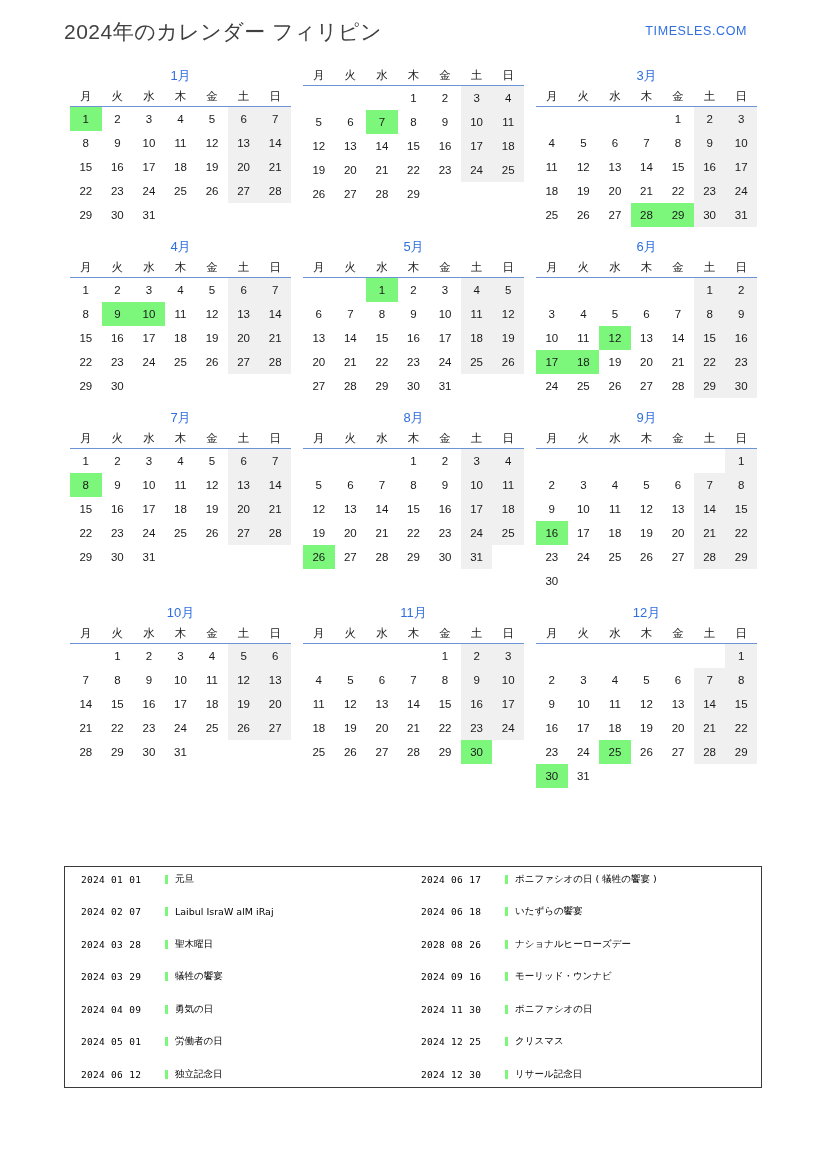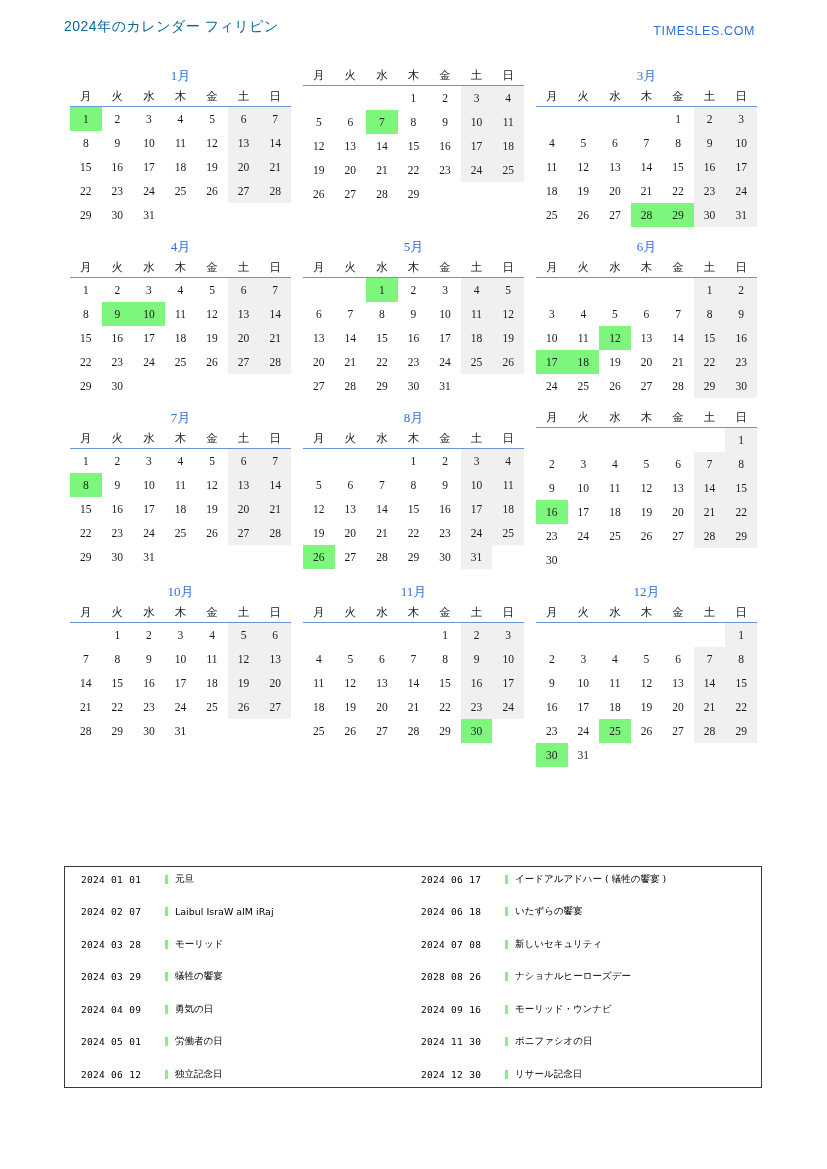--- a/index.html
+++ b/index.html
@@ -26,45 +26,44 @@
     position: absolute;
     top: 18px;
     left: 64px;
     right: 64px;
     height: 30px;
   }
   .title {
     position: absolute;
     left: 0;
     top: 0;
-    font-size: 14px;
+    font-size: 21px;
     letter-spacing: 0.5px;
-    color: #0369a1;
+    color: #404040;
     white-space: nowrap;
   }
   .brand {
     position: absolute;
-    right: 8px;
+    right: 16px;
     top: 6px;
     font-size: 12.5px;
     letter-spacing: 0.6px;
     color: #2f6fdd;
     white-space: nowrap;
   }
 
   .grid {
     position: absolute;
     top: 66px;
     left: 64px;
     width: 700px;
   }
   .row {
     display: flex;
     width: 100%;
-    font-family: Liberation Serif, serif;
   }
   .month {
     width: 233px;
     margin-bottom: 10px;
   }
   .month-name {
     text-align: center;
     color: #2f6fdd;
     font-size: 13px;
     height: 20px;
@@ -659,20 +658,21 @@
                 <td class="">28</td>
                 <td class="">29</td>
                 <td class="">30</td>
                 <td class="we">31</td>
                 <td class="empty">&nbsp;</td>
               </tr>
             </tbody>
           </table>
         </div>
         <div class="month">
+          <div class="month-name">9月</div>
           <table class="cal">
             <thead>
               <tr>
                 <th>月</th>
                 <th>火</th>
                 <th>水</th>
                 <th>木</th>
                 <th>金</th>
                 <th>土</th>
                 <th>日</th>
@@ -947,21 +947,21 @@
           <span class="lg-name">元旦</span>
         </div>
         <div class="legend-row">
           <span class="lg-date">2024 02 07</span>
           <span class="lg-bar"></span>
           <span class="lg-name">Laibul IsraW alM iRaj</span>
         </div>
         <div class="legend-row">
           <span class="lg-date">2024 03 28</span>
           <span class="lg-bar"></span>
-          <span class="lg-name">モーリッド</span>
+          <span class="lg-name">聖木曜日</span>
         </div>
         <div class="legend-row">
           <span class="lg-date">2024 03 29</span>
           <span class="lg-bar"></span>
           <span class="lg-name">犠牲の饗宴</span>
         </div>
         <div class="legend-row">
           <span class="lg-date">2024 04 09</span>
           <span class="lg-bar"></span>
           <span class="lg-name">勇気の日</span>
@@ -974,46 +974,46 @@
         <div class="legend-row">
           <span class="lg-date">2024 06 12</span>
           <span class="lg-bar"></span>
           <span class="lg-name">独立記念日</span>
         </div>
       </div>
     <div class="legend-col">
         <div class="legend-row">
           <span class="lg-date">2024 06 17</span>
           <span class="lg-bar"></span>
-          <span class="lg-name">イードアルアドハー ( 犠牲の饗宴 )</span>
+          <span class="lg-name">ボニファシオの日 ( 犠牲の饗宴 )</span>
         </div>
         <div class="legend-row">
           <span class="lg-date">2024 06 18</span>
           <span class="lg-bar"></span>
           <span class="lg-name">いたずらの饗宴</span>
         </div>
         <div class="legend-row">
-          <span class="lg-date">2024 07 08</span>
-          <span class="lg-bar"></span>
-          <span class="lg-name">新しいセキュリティ</span>
-        </div>
-        <div class="legend-row">
           <span class="lg-date">2028 08 26</span>
           <span class="lg-bar"></span>
           <span class="lg-name">ナショナルヒーローズデー</span>
         </div>
         <div class="legend-row">
           <span class="lg-date">2024 09 16</span>
           <span class="lg-bar"></span>
           <span class="lg-name">モーリッド・ウンナビ</span>
         </div>
         <div class="legend-row">
           <span class="lg-date">2024 11 30</span>
           <span class="lg-bar"></span>
           <span class="lg-name">ボニファシオの日</span>
+        </div>
+        <div class="legend-row">
+          <span class="lg-date">2024 12 25</span>
+          <span class="lg-bar"></span>
+          <span class="lg-name">クリスマス</span>
         </div>
         <div class="legend-row">
           <span class="lg-date">2024 12 30</span>
           <span class="lg-bar"></span>
           <span class="lg-name">リサール記念日</span>
         </div>
       </div>
   </div>
 
 </div>

